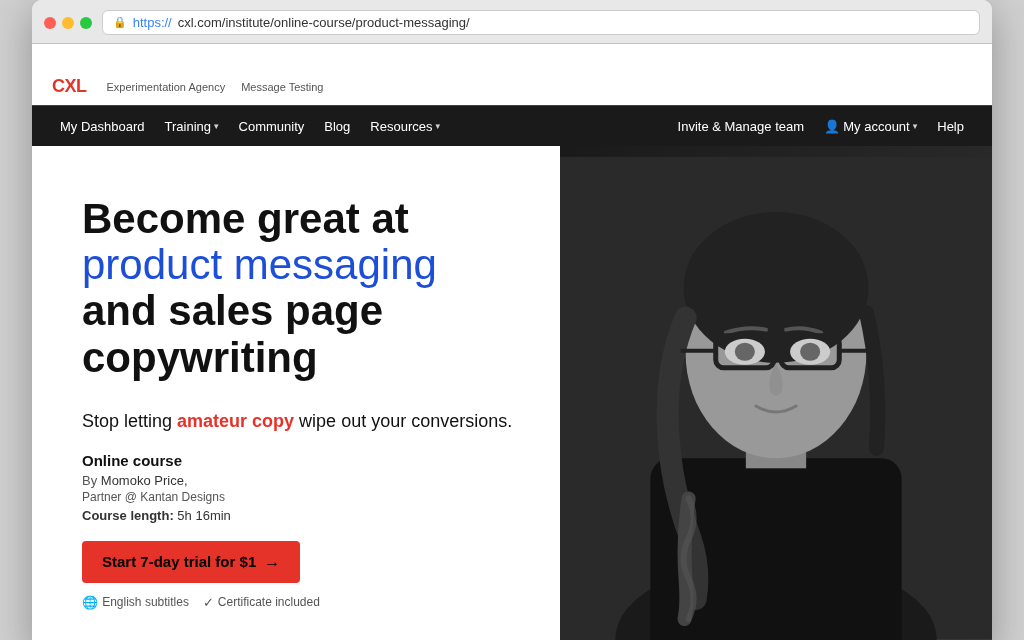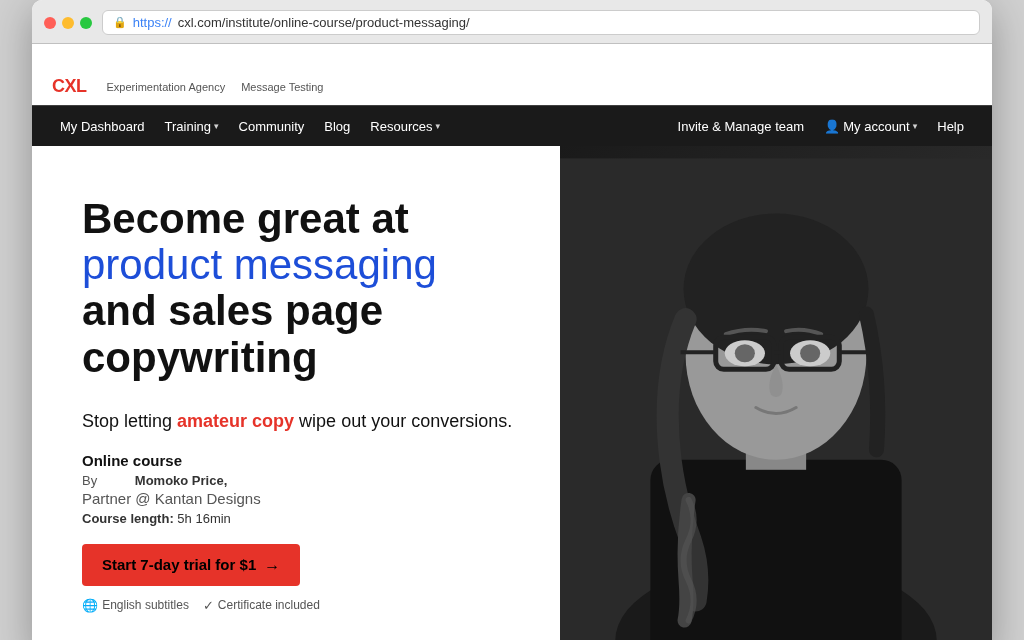--- a/index.html
+++ b/index.html
@@ -199,27 +199,26 @@
       margin-top: 18px;
     }
 
     .course-by {
       font-size: 13px;
       color: #555;
       margin-top: 4px;
     }
 
     .course-by-name {
-      font-weight: 700;
+      font-weight: 400;
       color: #333;
-      margin-left: 34px;
     }
 
     .course-partner {
-      font-size: 15px;
+      font-size: 12px;
       color: #555;
       margin-top: 2px;
     }
 
     .course-length {
       font-size: 13px;
       color: #333;
       margin-top: 4px;
       font-weight: 600;
     }

